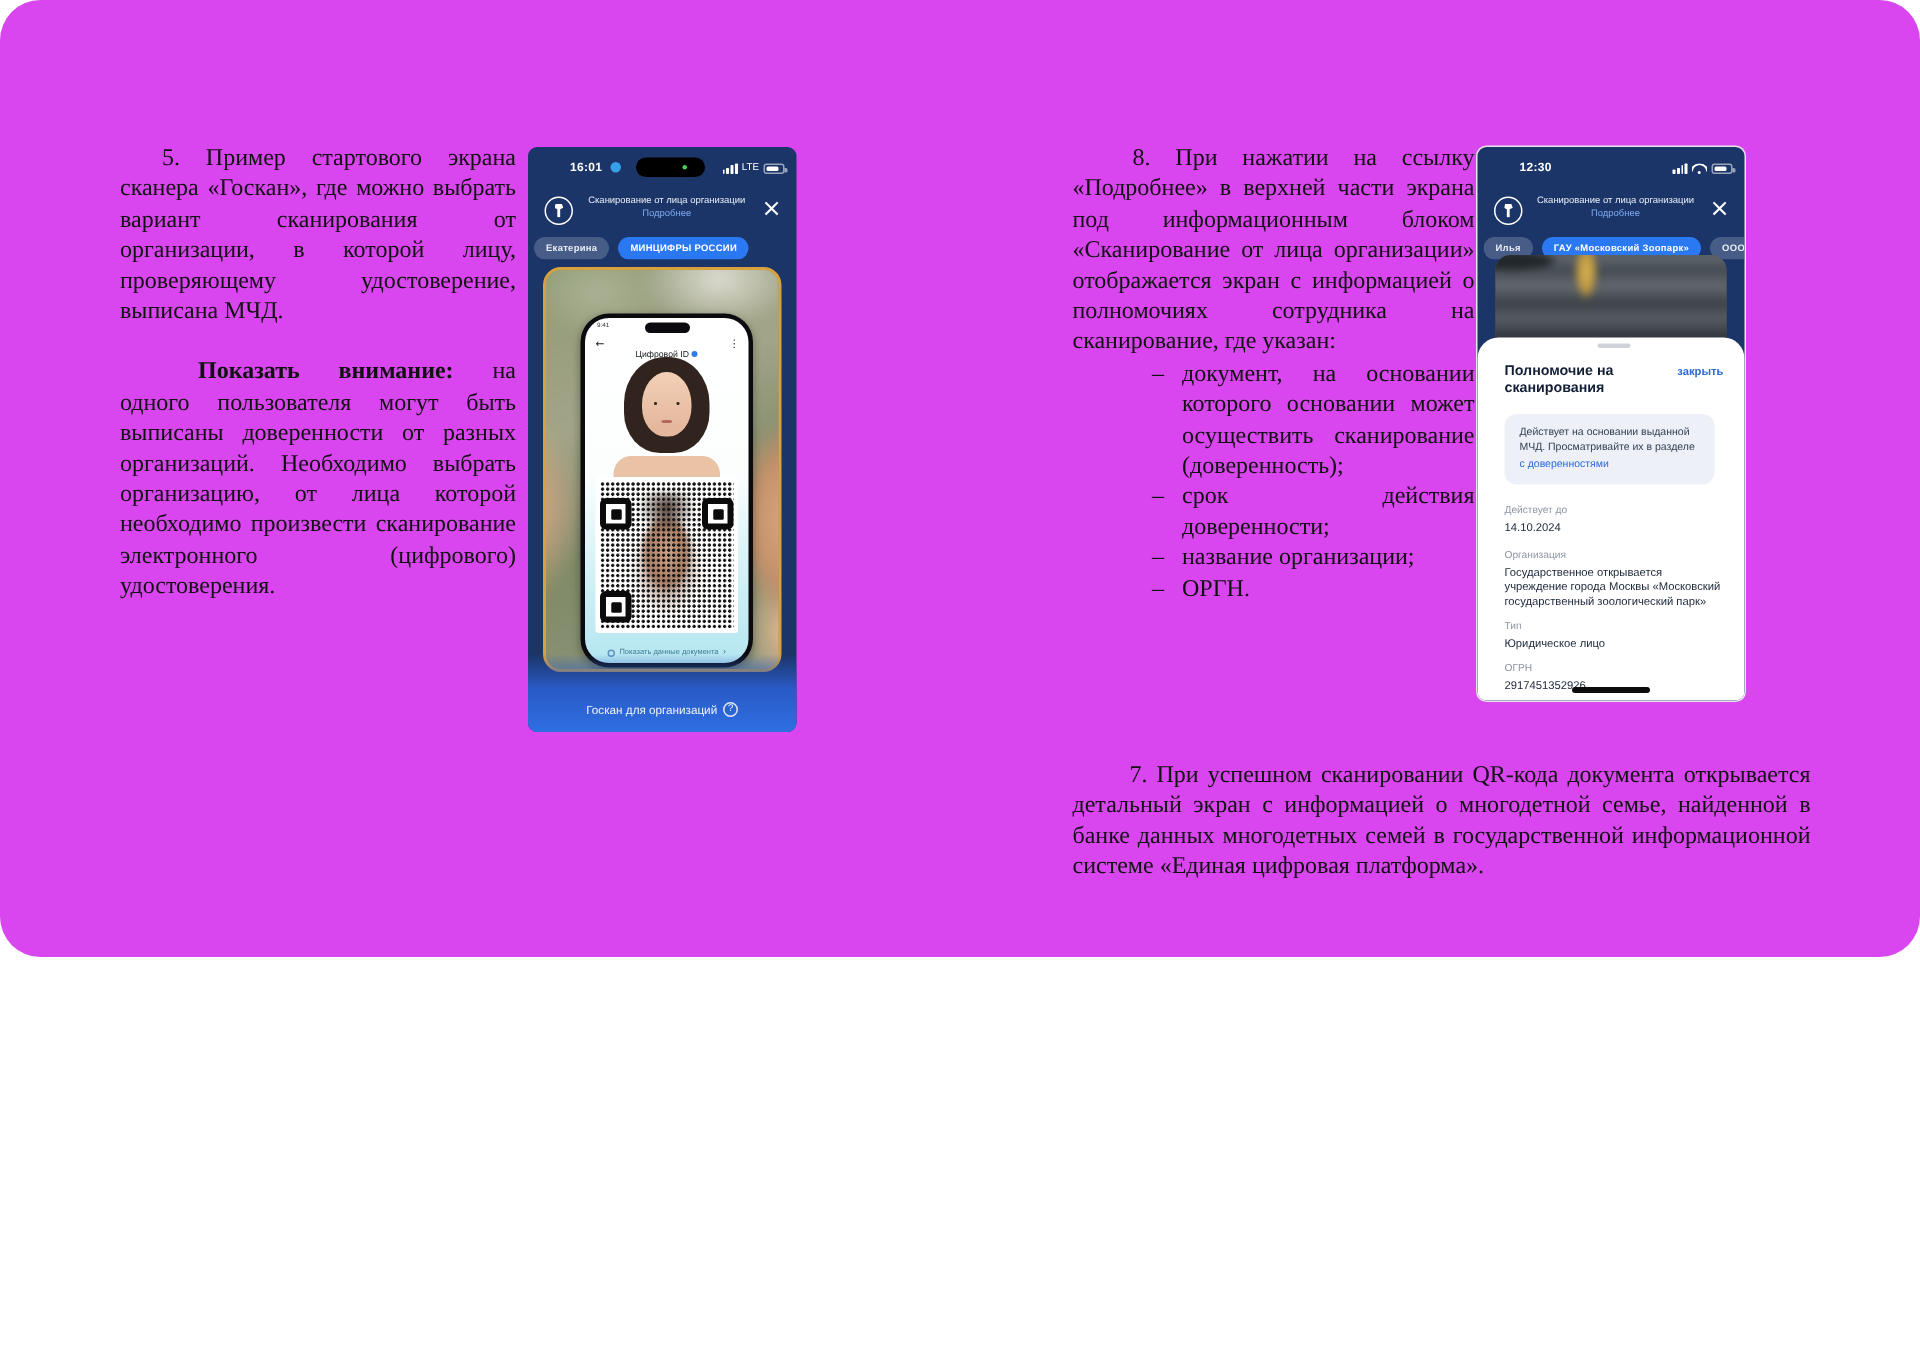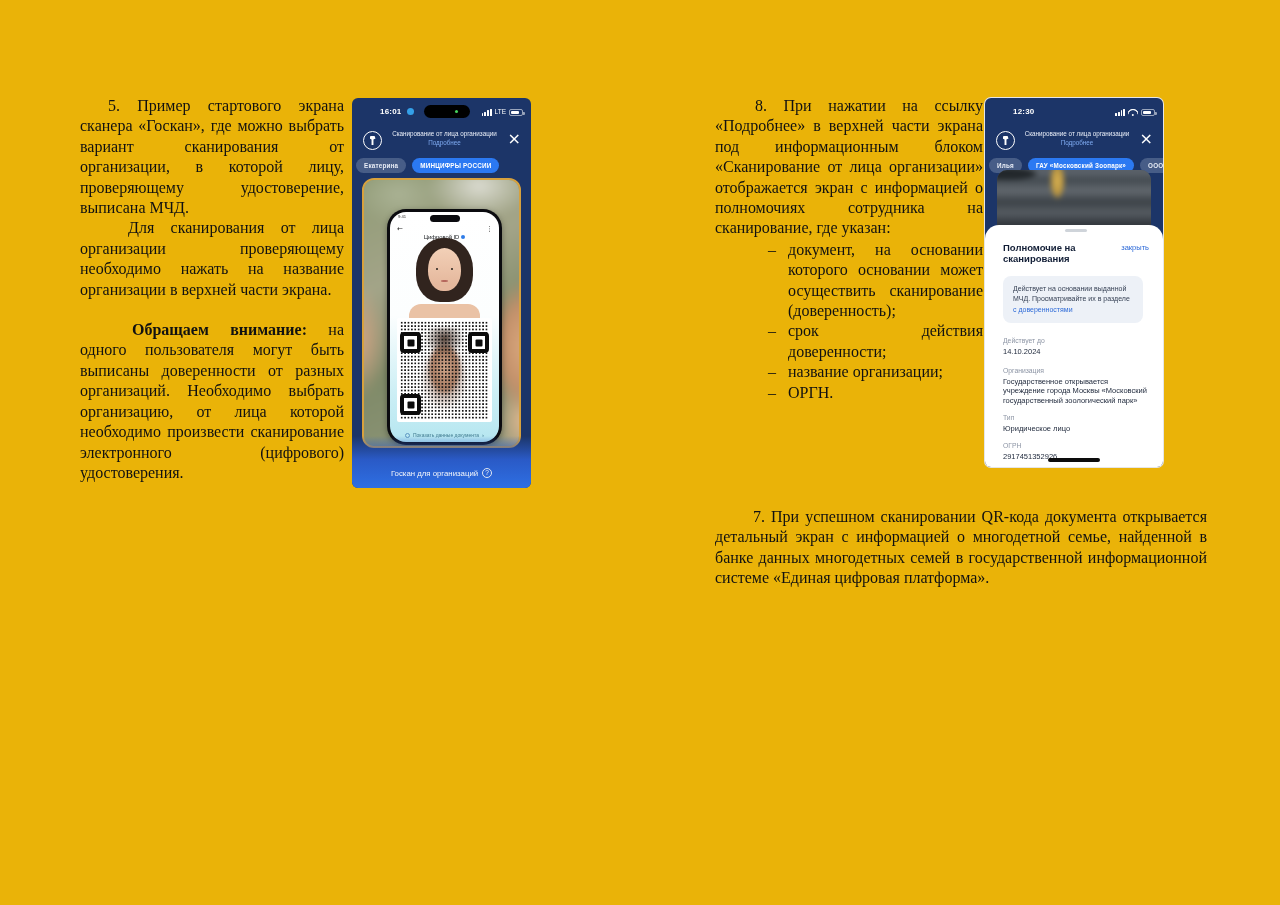--- a/index.html
+++ b/index.html
@@ -1,18 +1,18 @@
 <!DOCTYPE html>
 <html><head>
 <meta charset="utf-8">
 <style>
   * { margin:0; padding:0; box-sizing:border-box; }
   html,body { background:#fff; }
-  .page { position:relative; width:1280px; height:905px; background:#eab308; overflow:hidden;
-          font-family:"Liberation Serif", serif; color:#111; }
+  .page { position:relative; width:1280px; height:638px; background:#d946ef; overflow:hidden;
+          font-family:"Liberation Serif", serif; color:#111;border-radius:27px; }
 
   
   .col { position:absolute; font-size:16px; line-height:20.4px; text-align:justify; }
   .col-left  { left:80px;  top:96px; width:264px; }
   .col-right { left:715px; top:96px; width:268px; }
   .p { text-align:justify; }
   .i28 { text-indent:28px; }
   .i40 { text-indent:40px; }
   .i48 { text-indent:48px; }
   .note { margin-top:20px; text-indent:52px; }
@@ -141,39 +141,38 @@
     background:
       radial-gradient(10px 24px at 40% 14%, #d8b254 0%, #b89440 55%, rgba(0,0,0,0) 78%),
       radial-gradient(42px 9px at 10% 8%, #22272b 60%, rgba(0,0,0,0) 75%),
       linear-gradient(180deg,#596068 0%,#596068 8%,#434a50 13%,#62686e 22%,#3c4247 31%,#565c62 40%,
         #2f343a 50%,#4a5056 60%,#6d7277 72%,#585e64 84%,#767c80 94%,#7e8487 100%); }
   .sheet { position:absolute; left:0; right:0; top:127px; bottom:0; background:#fff;
            border-radius:14px 14px 0 0; color:#1a2438; padding:0 14px 0 18px; }
   .handle { width:22px; height:2.5px; background:#cfd4da; border-radius:2px; margin:4px auto 0; }
   .sheet-title-row { display:flex; justify-content:space-between; margin-top:10px; }
   .sheet-title { width:92px; font-size:9.5px; line-height:11.5px; font-weight:bold; color:#121e36; }
-  .sheet-close { font-size:7.5px; color:#2d6ad8; margin-top:1px; }
+  .sheet-close { font-size:7.5px; color:#2d6ad8; margin-top:1px;font-weight:bold; }
   .infobox { margin-top:11px; background:#edf1f7; border-radius:8px; padding:8px 10px;
              font-size:7px; line-height:10.6px; color:#333e52; width:140px; }
   .infobox a { color:#2d6ad8; text-decoration:none; }
   .f-label { font-size:6.8px; color:#8d95a5; }
   .f-value { font-size:7.5px; line-height:9.6px; color:#1c2639; margin-top:3px; }
   .m14{margin-top:14px} .m10{margin-top:10px} .m8{margin-top:8px} .m9{margin-top:9px}
   .home-ind { position:absolute; left:50%; bottom:5px; transform:translateX(-50%); width:52px;
               height:4px; background:#0c0c0c; border-radius:2px; }
 </style>
 </head>
 <body>
 
 <div class="page">
 
   <div class="col col-left">
     <p class="p i28">5. Пример стартового экрана сканера «Госкан», где можно выбрать вариант сканирования от организации, в которой лицу, проверяющему удостоверение, выписана МЧД.</p>
-    <p class="p i48">Для сканирования от лица организации проверяющему необходимо нажать на название организации в верхней части экрана.</p>
-    <p class="p note"><b>Обращаем внимание:</b><span> на одного пользователя могут быть выписаны доверенности от разных организаций. Необходимо выбрать организацию, от лица которой необходимо произвести сканирование электронного (цифрового) удостоверения.</span></p>
+    <p class="p note"><b>Показать внимание:</b><span> на одного пользователя могут быть выписаны доверенности от разных организаций. Необходимо выбрать организацию, от лица которой необходимо произвести сканирование электронного (цифрового) удостоверения.</span></p>
   </div>
 
   <div class="phone phone-l">
     <div class="pstatus">
       <span class="ptime">16:01</span>
       <span class="tg-dot"></span>
       <span class="notch">
           <span class="camdot"></span>
         </span>
       <span class="sicons">

